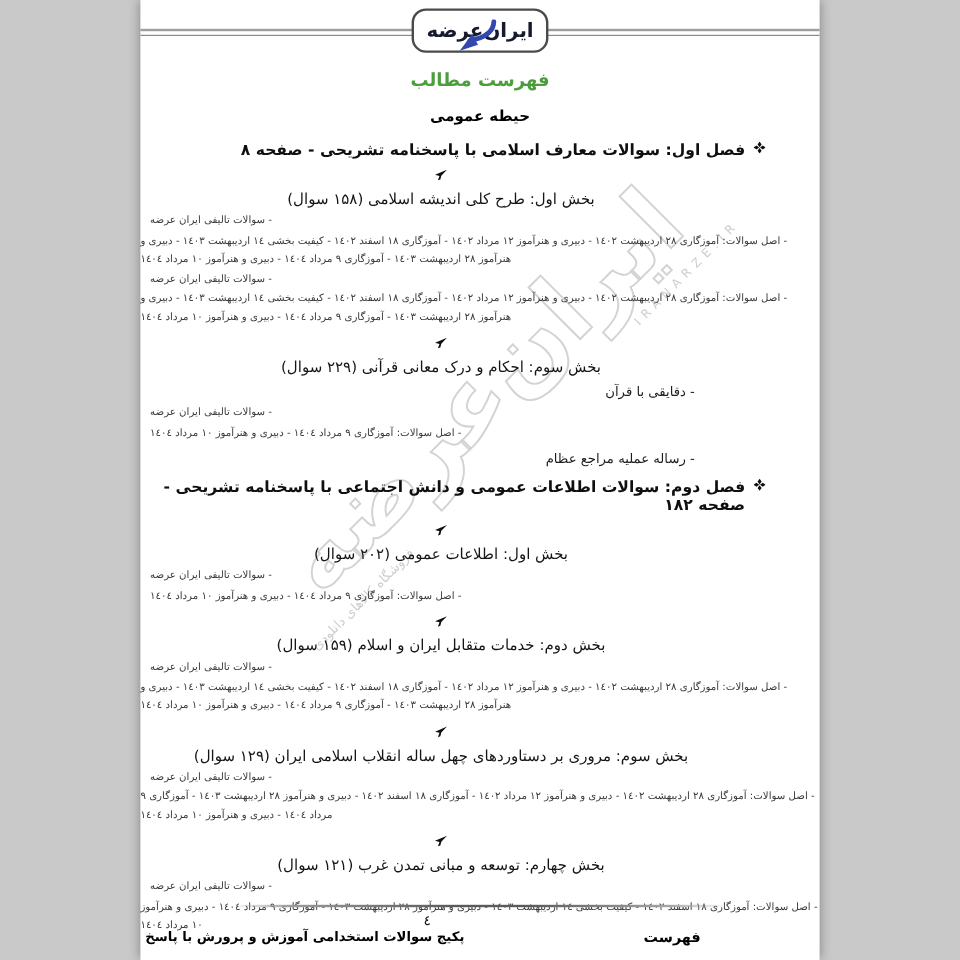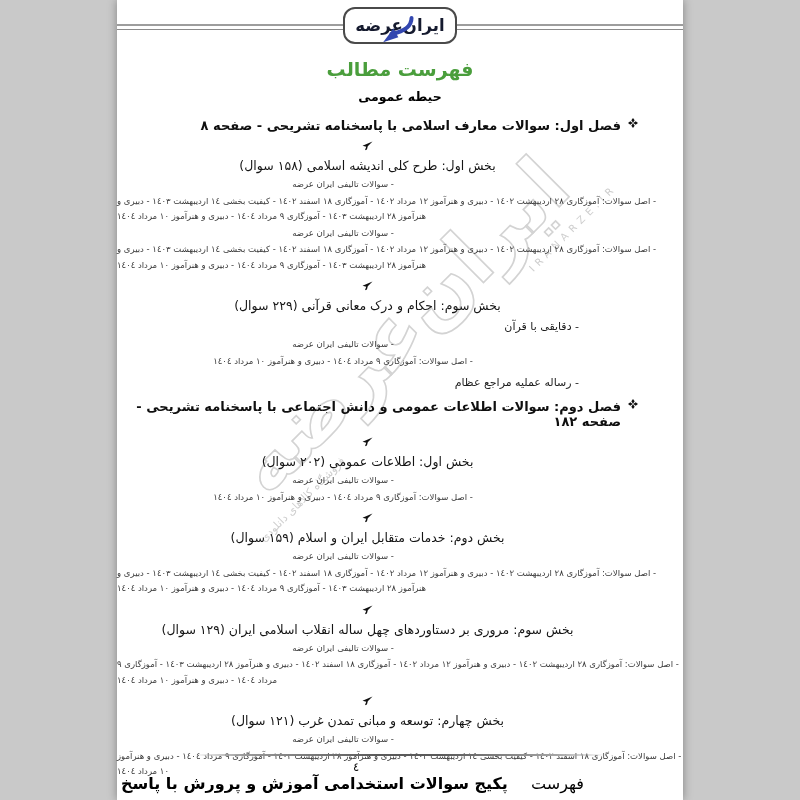--- a/index.html
+++ b/index.html
@@ -12,47 +12,47 @@
   .rule.r1{top:24px;}
   .rule.r2{top:28.5px;background:#8b8b8b;}
   
   .logo-box{position:absolute;top:7px;left:50%;transform:translateX(-50%);width:114px;height:37px;
             background:#fff;border:2px solid #4a4a4a;border-radius:12px;z-index:3;
             display:flex;align-items:center;justify-content:center;}
   .logo-text{font-weight:bold;font-size:16.5px;color:#151a2e;letter-spacing:0;}
   .logo-arrow{position:absolute;left:50%;top:7px;transform:translateX(-58%);}
   
   .doc-title{position:absolute;top:58px;left:0;width:100%;text-align:center;
-             font-size:19px;font-weight:bold;color:#4a9e3c;z-index:2;}
+             font-size:15px;font-weight:bold;color:#4a9e3c;z-index:2;}
   .doc-subtitle{position:absolute;top:89px;left:0;width:100%;text-align:center;
                 font-size:12.5px;font-weight:bold;color:#000;z-index:2;}
   
   .toc{position:absolute;top:108px;left:0;right:0;z-index:2;}
   .row-chapter{display:flex;align-items:flex-start;gap:7px;margin:10px 45px 4px 8px;
                font-size:13px;font-weight:bold;color:#0f0f0f;}
   .row-section{display:flex;align-items:center;gap:7px;margin:8px 73px 4px 8px;
                font-size:12.5px;color:#151515;flex-direction:column;}
   .row-sub{margin:7px 104px 4px 8px;font-size:11px;color:#1d1d1d;text-align:right;}
-  .row-detail{margin:1px 122px 1px 8px;font-size:8.5px;line-height:15.5px;color:#3a3a3a;text-align:center;}
+  .row-detail{margin:1px 122px 1px 8px;font-size:8.5px;line-height:15.5px;color:#3a3a3a;text-align:left;}
   .row-detail-long{margin:1px 0;font-size:8.5px;line-height:15.5px;color:#3a3a3a;text-align:left;}
   .blt{flex:0 0 auto;display:block;}
   
   .watermark{position:absolute;top:280px;left:10px;width:560px;z-index:1;pointer-events:none;
              transform:rotate(-45deg);text-align:center;direction:rtl;}
   .wm-big{display:block;font-size:80px;font-weight:bold;color:transparent;
           -webkit-text-stroke:1.6px #d3d3d3;line-height:1.1;}
   .wm-row{display:flex;justify-content:space-between;padding:0 30px;margin-top:2px;}
   .wm-fa{font-size:11px;color:#cecece;letter-spacing:4px;}
   .wm-en{font-size:10px;color:#cecece;letter-spacing:5px;font-family:"DejaVu Sans",sans-serif;}
   
   .footer-line{position:absolute;top:754px;left:77px;width:412px;height:2px;z-index:2;
     background:linear-gradient(90deg,rgba(130,130,130,0) 0%,#9a9a9a 12%,#5a5a5a 45%,#5a5a5a 60%,#a5a5a5 88%,rgba(130,130,130,0) 100%);}
   .page-num{position:absolute;top:760px;left:236px;font-size:11.5px;color:#111;z-index:2;}
-  .footer-right{position:absolute;top:774px;right:99px;font-size:16px;font-weight:normal;color:#000;z-index:2;}
-  .footer-left{position:absolute;top:774px;left:4px;font-size:16px;font-weight:bold;color:#000;z-index:2;direction:rtl;}
+  .footer-right{position:absolute;top:774px;right:99px;font-size:12px;font-weight:bold;color:#000;z-index:2;}
+  .footer-left{position:absolute;top:774px;left:4px;font-size:11px;font-weight:bold;color:#000;z-index:2;direction:rtl;}
 </style>
 </head>
 <body>
 
 <div class="stage">
   <div class="page">
 
     <div class="rule r1"></div>
     <div class="rule r2"></div>
 

